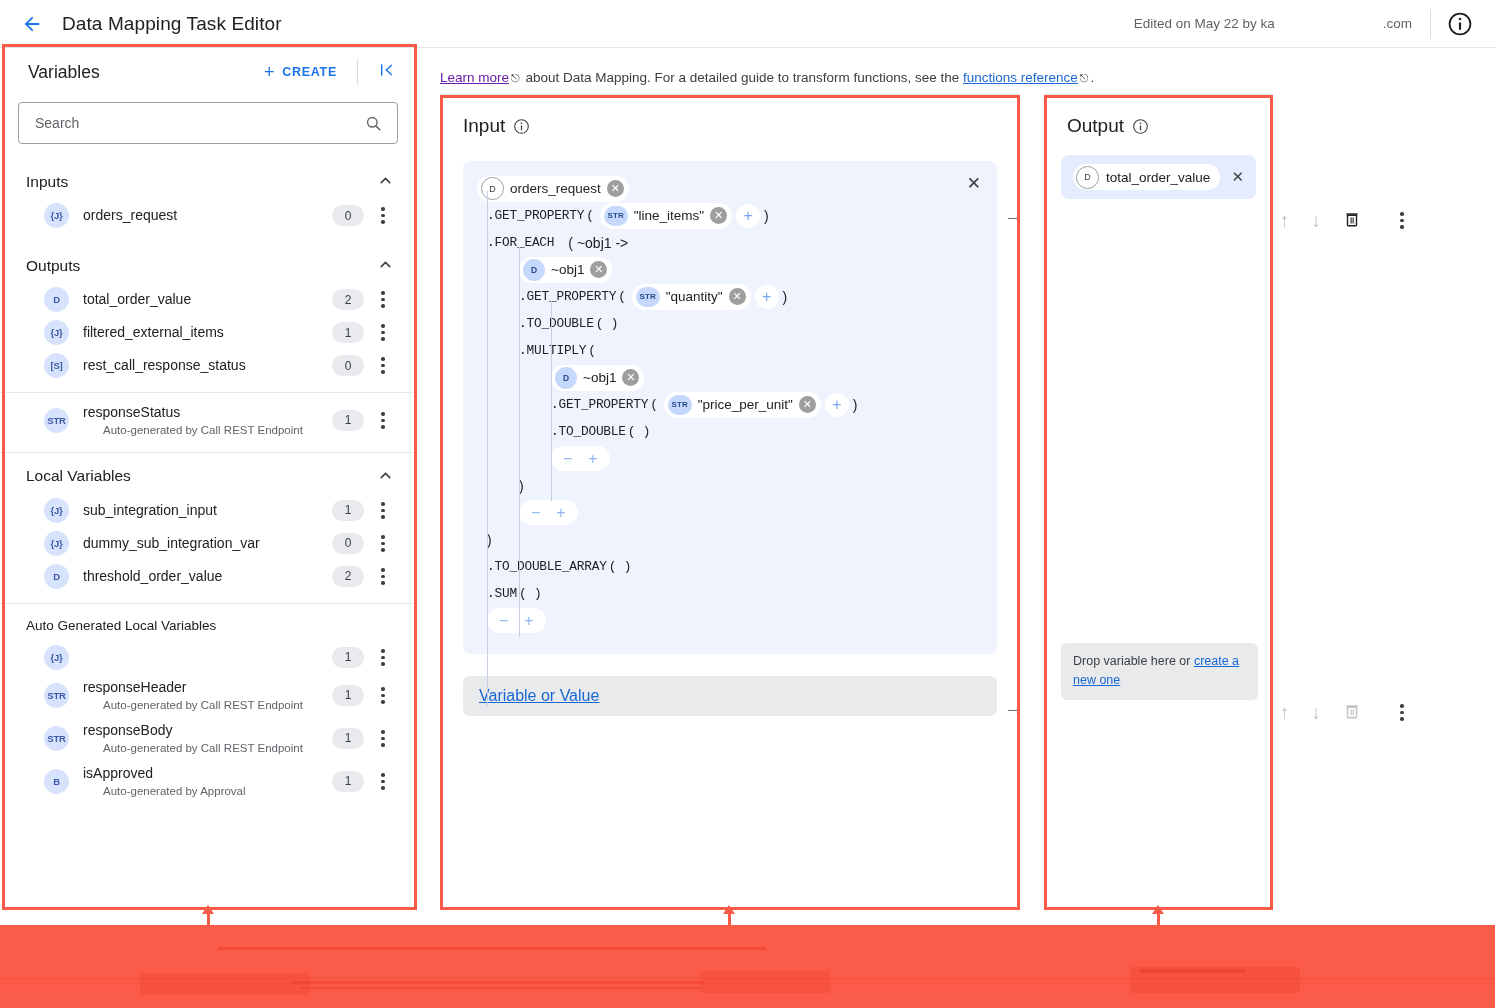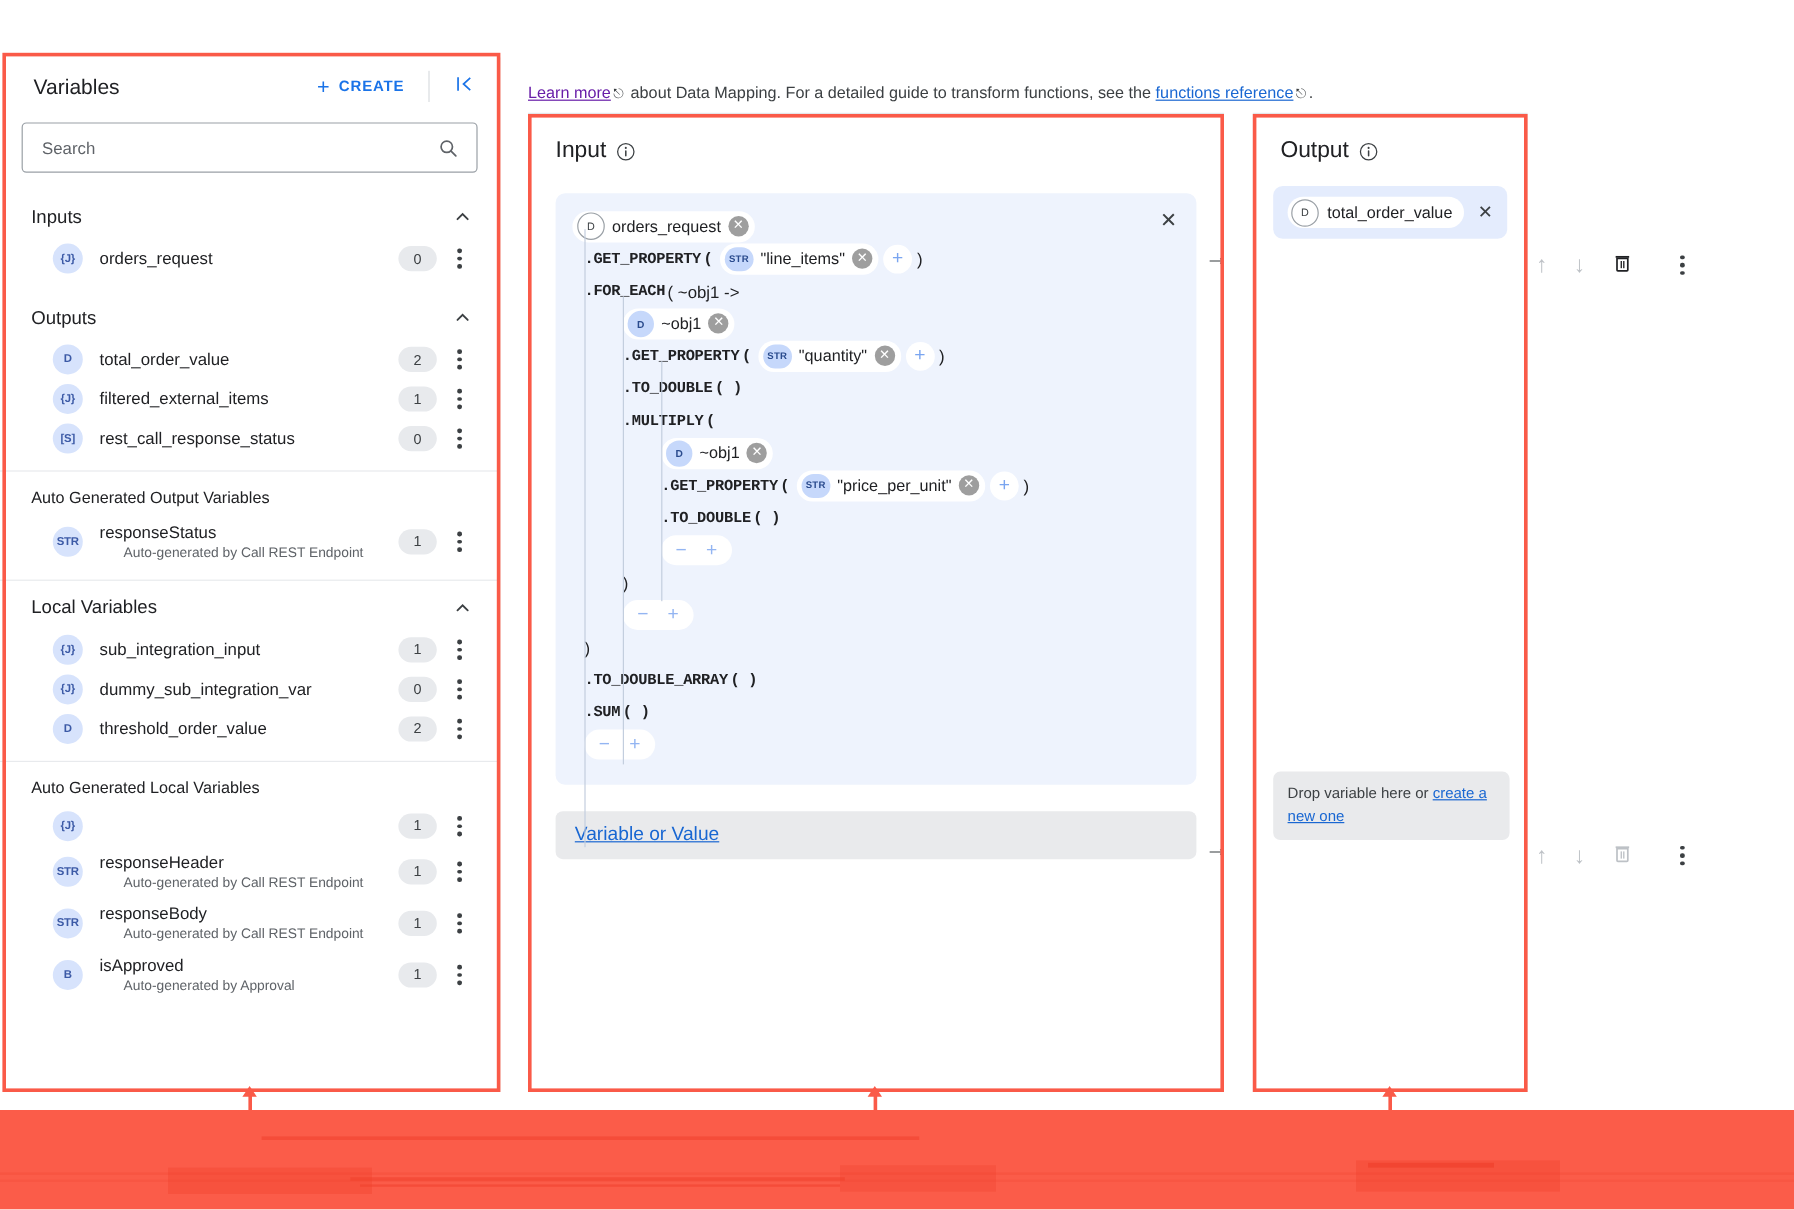--- a/index.html
+++ b/index.html
@@ -88,21 +88,21 @@
   .panel-output { left: 626px; top: 0; width: 229px; height: 816px; }
   .panel-head { display: flex; align-items: center; gap: 8px; padding: 20px 0 0 22px; }
   .panel-title { font-size: 19px; color: #202124; }
 
   .expr-box { margin: 24px 22px 0 22px; background: #eef3fd; border-radius: 8px;
     padding: 14px 16px 20px 14px; position: relative; }
   .expr-close { position: absolute; right: 16px; top: 14px; font-size: 17px;
     color: #3c4043; cursor: pointer; line-height: 1; }
 
   .eline { display: flex; align-items: center; min-height: 27px; font-size: 13.5px; }
-  .mono { font-family: "Liberation Mono", monospace; font-weight: bold;
+  .mono { font-family: "Liberation Mono", monospace; font-weight: normal;
     font-size: 12.8px; color: #202124; letter-spacing: -.2px; }
   .plain { font-size: 14px; color: #202124; }
   .chip { display: inline-flex; align-items: center; background: #fff;
     border-radius: 16px; height: 26px; padding: 0 5px 0 4px; gap: 6px; }
   .chip .badge-o { width: 23px; height: 23px; border-radius: 50%; border: 1px solid #9aa0a6;
     color: #3c4043; font-size: 9px; display: flex; align-items: center; justify-content: center;
     background: #fff; flex: none; }
   .chip .badge-f { width: 22px; height: 22px; border-radius: 50%; background: #c6d8fb;
     color: #2a4b8d; font-size: 8.5px; font-weight: bold; display: flex; align-items: center;
     justify-content: center; flex: none; }
@@ -150,20 +150,40 @@
   .redarrow { position: absolute; width: 3px; background: #fa5a48; }
   .redarrow::before { content: ""; position: absolute; top: -7px; left: -5px;
     border-left: 6.5px solid transparent; border-right: 6.5px solid transparent;
     border-bottom: 9px solid #fa5a48; }
 </style>
 </head>
 <body>
 
 <div id="app">
 
+  <div class="topbar">
+    <div class="back-btn">
+      <svg width="22" height="22" viewBox="0 0 24 24">
+        <path d="M20 11H7.8l5.6-5.6L12 4l-8 8 8 8 1.4-1.4L7.8 13H20z" fill="#1a73e8"></path>
+      </svg>
+    </div>
+    <div class="page-title">Data Mapping Task Editor</div>
+    <div class="topbar-right">
+      <div class="edited-text">Edited on May 22 by ka</div>
+      <div class="domain-text">.com</div>
+      <div class="tb-div"></div>
+      <div class="info-circle-btn">
+        <svg width="26" height="26" viewBox="0 0 24 24">
+          <circle cx="12" cy="12" r="9.6" fill="none" stroke="#202124" stroke-width="1.7"></circle>
+          <circle cx="12" cy="7.4" r="1.25" fill="#202124"></circle>
+          <rect x="11" y="10.3" width="2" height="7.2" rx="1" fill="#202124"></rect>
+        </svg>
+      </div>
+    </div>
+  </div>
 
   <div class="sidebar">
     <div class="sb-head">
       <div class="sb-title">Variables</div>
       <div class="sb-head-actions">
         <div class="create-btn">
           <span class="plus-glyph">+</span>
           <span>CREATE</span>
         </div>
         <div class="sb-div"></div>
@@ -245,23 +265,20 @@
             </div>
             <div class="vcount">0</div>
             <div class="kebab">
               <i></i>
               <i></i>
               <i></i>
             </div>
           </div>
         </div>
         <div class="sb-section bordered">
-          <div class="sec-head">
-            <div class="sec-title sub">Auto Generated Output Variables</div>
-          </div>
           <div class="var-row">
             <div class="vtype">STR</div>
             <div class="vtext">
               <div class="vname">responseStatus</div>
               <div class="vsub">Auto-generated by Call REST Endpoint</div>
             </div>
             <div class="vcount">1</div>
             <div class="kebab">
               <i></i>
               <i></i>
@@ -402,21 +419,21 @@
                 <span class="chip" style="margin-left: 6px;">
                   <span class="badge-str">STR</span>
                   <span class="lbl">"line_items"</span>
                   <span class="xbtn">✕</span>
                 </span>
                 <span class="pbtn">+</span>
                 <span class="plain">)</span>
               </div>
               <div class="eline" style="padding-left: 10px;">
                 <span class="mono">.FOR_EACH</span>
-                <span class="plain" style="margin-left: 2px;">( ~obj1 -&gt;</span>
+                <span class="plain" style="margin-left: 14px;">( ~obj1 -&gt;</span>
               </div>
               <div class="eline" style="padding-left: 42px;">
                 <span class="chip">
                   <span class="badge-f">D</span>
                   <span class="lbl">~obj1</span>
                   <span class="xbtn">✕</span>
                 </span>
               </div>
               <div class="eline" style="padding-left: 42px;">
                 <span class="mono">.GET_PROPERTY</span>

